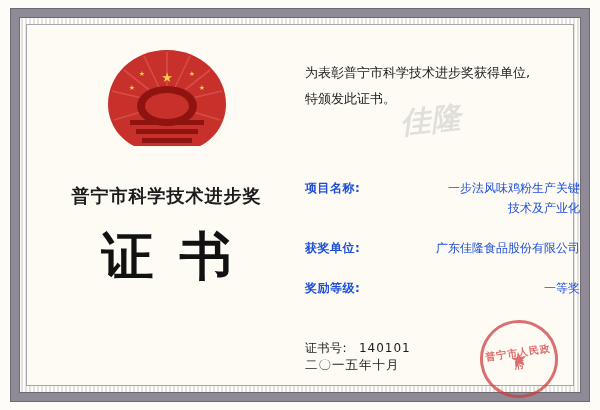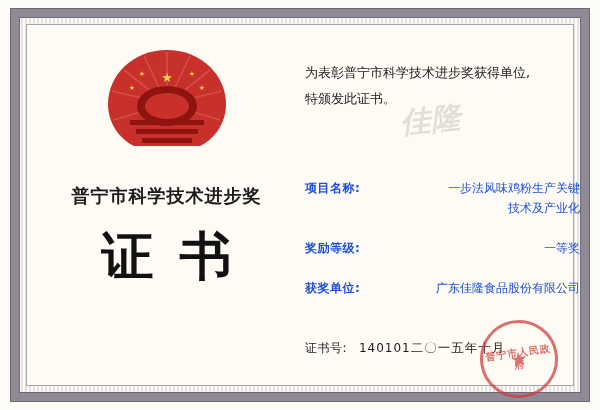--- a/index.html
+++ b/index.html
@@ -163,22 +163,24 @@
   }
   .field-value .vl2 { display: block; }
 
   .footer {
     position: absolute;
     left: 305px;
     top: 340px;
     width: 275px;
     display: flex;
     align-items: baseline;
+    justify-content: space-between;
     font-size: 12px;
     color: #1b1b1b;
+    flex-direction: column;
   }
   .footer-no-label { letter-spacing: 0.5px; }
   .footer-no-value { margin-left: 8px; letter-spacing: 1px; }
   .footer-date {
     font-size: 12.5px;
     letter-spacing: 1px;
   }
 
   
   .seal {
@@ -293,32 +295,32 @@
 
     <div class="field-row">
       <div class="field-label">项目名称:</div>
       <div class="field-value">
         <span>一步法风味鸡粉生产关键</span>
         <span class="vl2">技术及产业化</span>
       </div>
     </div>
 
     <div class="field-row">
+      <div class="field-label">获奖单位:</div>
+      <div class="field-value">
+        <span>广东佳隆食品股份有限公司</span>
+      </div>
+    </div>
+
+    <div class="field-row">
       <div class="field-label">奖励等级:</div>
       <div class="field-value">
         <span>一等奖</span>
       </div>
     </div>
-
-    <div class="field-row">
-      <div class="field-label">获奖单位:</div>
-      <div class="field-value">
-        <span>广东佳隆食品股份有限公司</span>
-      </div>
-    </div>
   </div>
 
   <div class="footer">
     <div>
       <span class="footer-no-label">证书号:</span>
       <span class="footer-no-value">140101</span>
     </div>
     <div class="footer-date">二〇一五年十月</div>
   </div>
 

